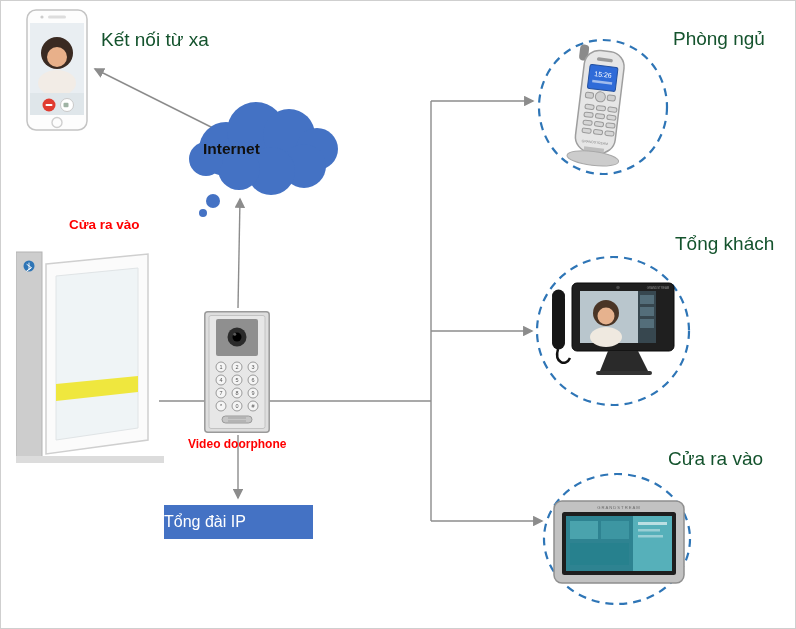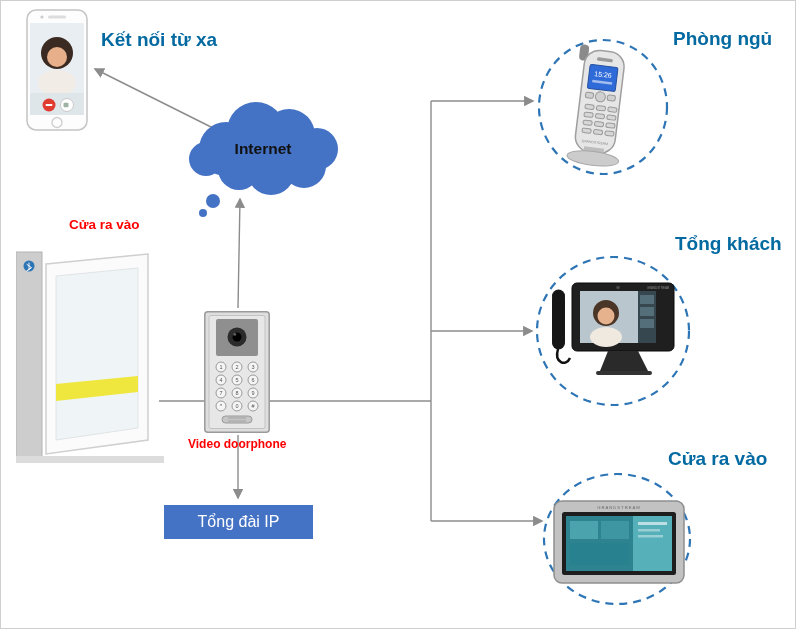--- a/index.html
+++ b/index.html
@@ -4,29 +4,29 @@
 <style>
   html,body{margin:0;padding:0;background:#fff;}
   .canvas{
     position:relative;width:796px;height:629px;background:#ffffff;
     border:1px solid #cfcfcf;box-sizing:border-box;overflow:hidden;
     font-family:"Liberation Sans",sans-serif;
   }
   .canvas svg text{font-family:"Liberation Sans",sans-serif;}
   .layer{position:absolute;left:0;top:0;}
   .abs{position:absolute;}
-  .lbl-orange{color:#0369a1;font-size:19px;font-weight:700;white-space:nowrap;}
+  .lbl-orange{color:#14532d;font-size:19px;font-weight:400;white-space:nowrap;}
   .lbl-red{color:#FF0000;font-size:12px;font-weight:bold;white-space:nowrap;}
   .internet-lbl{
-    color:#111111;font-size:15.5px;font-weight:bold;text-align:center;width:120px;
+    color:#111111;font-size:15.5px;font-weight:bold;width:120px;
   }
   .pbx-box{
     position:absolute;left:163px;top:504px;width:149px;height:34px;
     background:#4472C4;color:#ffffff;font-size:16px;
-    display:flex;align-items:center;justify-content:center;white-space:nowrap;
+    display:flex;align-items:center;justify-content:flex-start;white-space:nowrap;
   }
 </style>
 </head>
 <body>
 
 <div class="canvas">
 
   <svg class="layer" width="796" height="629" viewBox="0 0 796 629">
     <defs>
       <marker id="arrow" viewBox="0 0 10 10" refX="8.5" refY="5" markerWidth="7.5" markerHeight="7.5" orient="auto">

